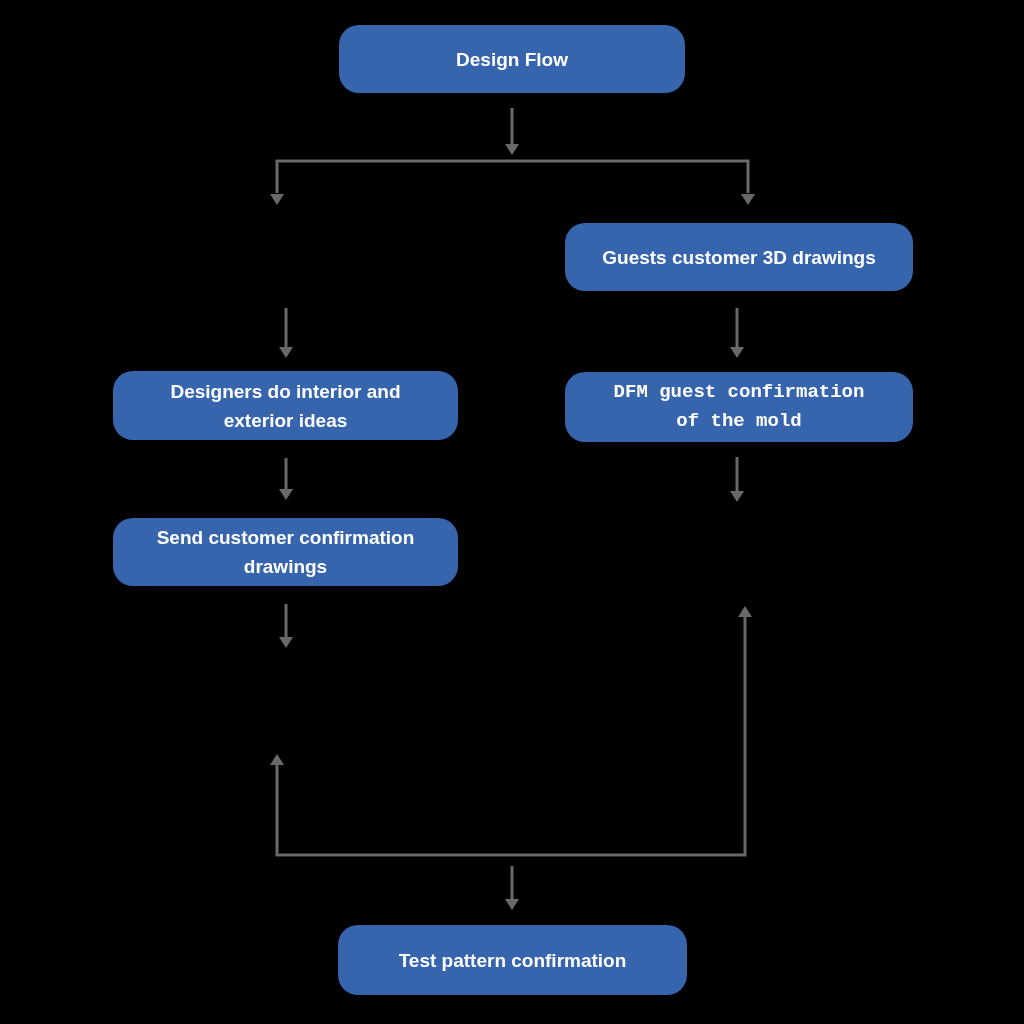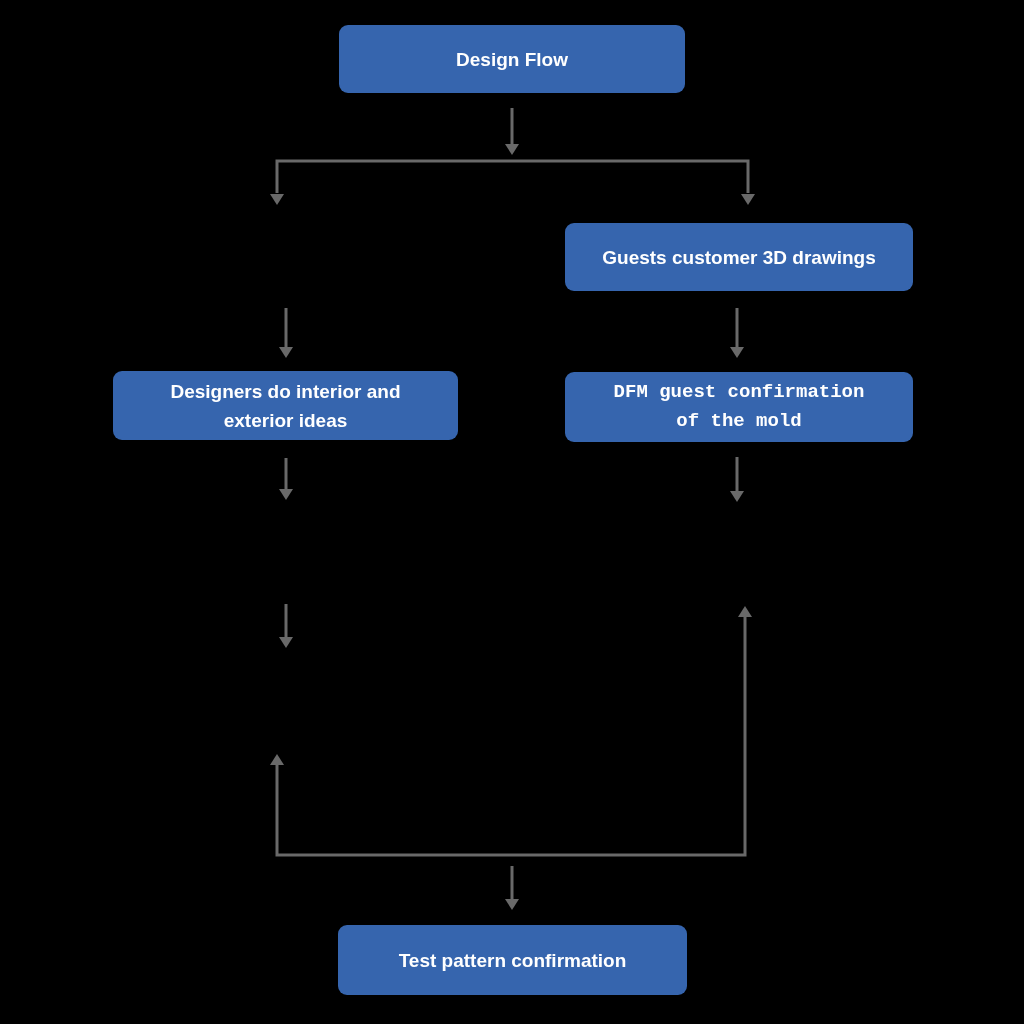--- a/index.html
+++ b/index.html
@@ -19,21 +19,21 @@
   .connectors {
     position: absolute;
     left: 0;
     top: 0;
     width: 1024px;
     height: 1024px;
   }
   .node {
     position: absolute;
     background: #3665AE;
-    border-radius: 9px;
+    border-radius: 20px;
     color: #FFFFFF;
     font-weight: bold;
     font-size: 19px;
     line-height: 29px;
     display: flex;
     align-items: center;
     justify-content: center;
     text-align: center;
     white-space: pre-line;
     box-sizing: border-box;
@@ -100,20 +100,24 @@
   <div class="node n-designers">
     <span>Designers do interior and
 exterior ideas</span>
   </div>
 
   <div class="node n-dfm">
     <span>DFM guest confirmation
 of the mold</span>
   </div>
 
+  <div class="node n-send-drawings">
+    <span>Send customer confirmation
+drawings</span>
+  </div>
 
 
 
   <div class="node n-test-pattern">
     <span>Test pattern confirmation</span>
   </div>
 
 </div>
 
 </body></html>

